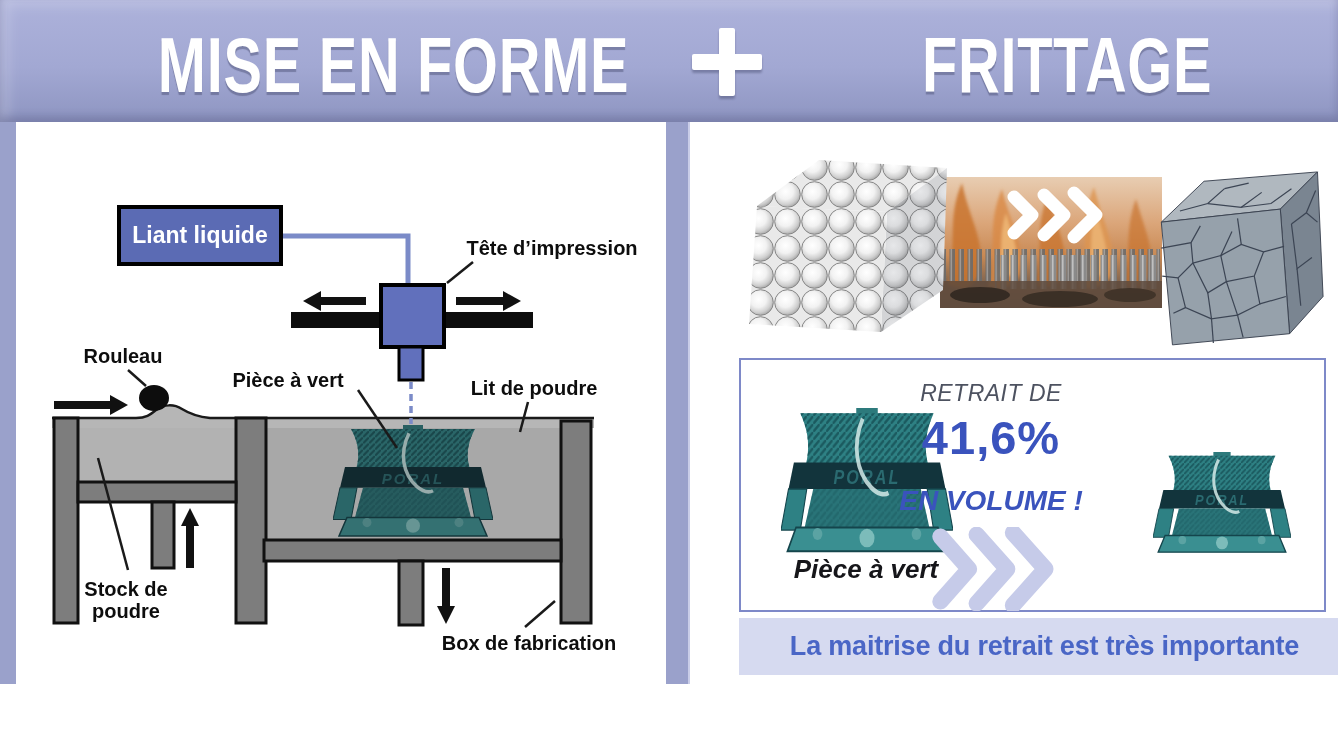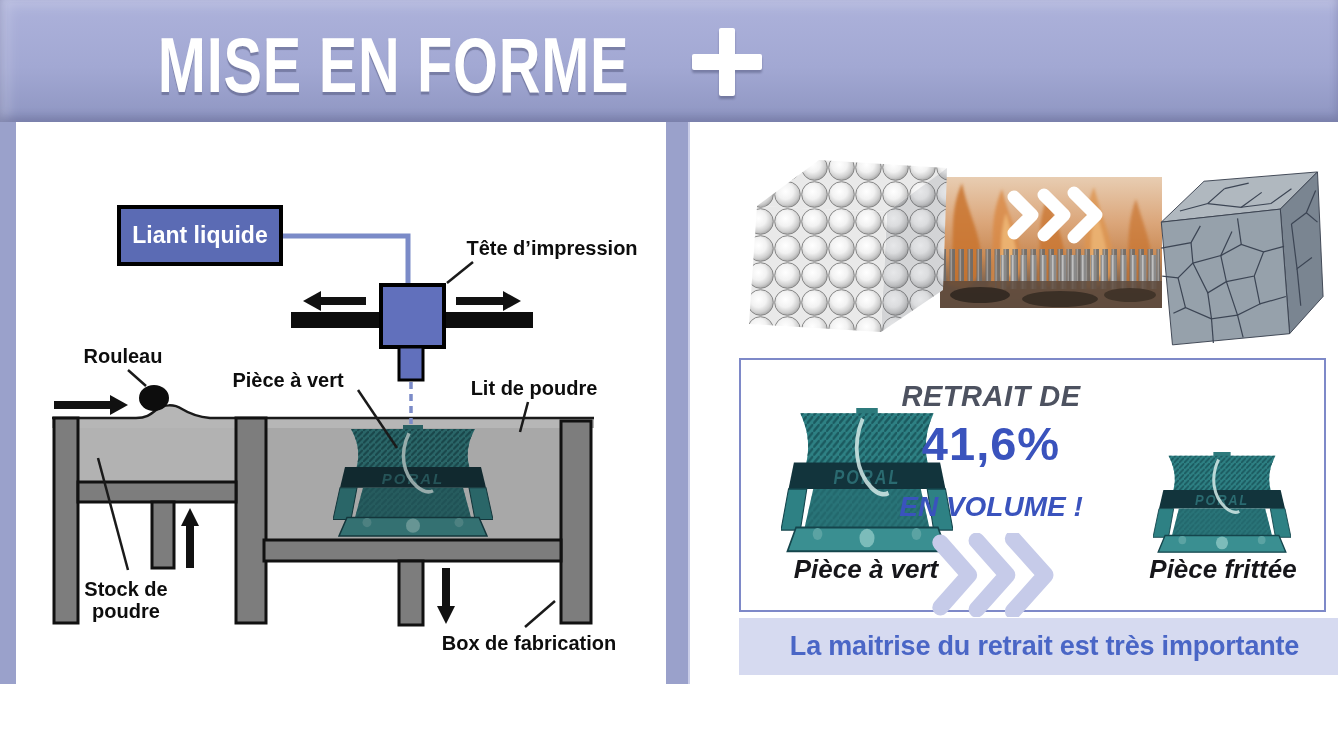--- a/index.html
+++ b/index.html
@@ -28,21 +28,21 @@
     position:absolute;left:0;top:703px;width:1338px;height:40px;
     background:linear-gradient(180deg,#868dba 0%,#99a0ca 45%,#adb2d9 100%);
   }
   .diagram-svg{position:absolute;left:0;top:0;width:650px;height:581px;font-family:inherit;}
   .proc-img{position:absolute;}
   .retrait-box{
     position:absolute;left:49px;top:236px;width:587px;height:254px;
     border:2px solid #7e89c8;background:#fff;box-sizing:border-box;
   }
   .shrink-col{position:absolute;left:85px;top:20px;width:330px;text-align:center;}
-  .shrink-heading{font-size:29px;font-weight:bold;font-style:italic;color:#4d5260;letter-spacing:.5px;}
+  .shrink-heading{font-size:23px;font-weight:normal;font-style:italic;color:#4d5260;letter-spacing:.5px;}
   .shrink-value{font-size:47px;font-weight:bold;color:#3a53bd;margin-top:3px;letter-spacing:1px;}
   .shrink-sub{font-size:28px;font-weight:bold;font-style:italic;color:#3a53bd;margin-top:20px;}
   .shrink-chevrons{margin-top:10px;}
   .part-fig{position:absolute;}
   .part-label{
     position:absolute;top:192px;height:34px;line-height:34px;text-align:center;
     font-size:26px;font-weight:bold;font-style:italic;color:#16161a;
   }
   .note-strip{
     position:absolute;left:49px;top:496px;width:587px;height:57px;
@@ -115,20 +115,23 @@
 
   <div class="header-band">
     <div class="title-slot" style="left:75px;width:500px;">
       <span class="title-word">MISE EN FORME</span>
     </div>
     <svg class="plus-slot" viewBox="0 0 70 68">
       <title>+</title>
       <rect x="27" y="0" width="16" height="68" rx="2" fill="#ffffff"></rect>
       <rect x="0" y="26" width="70" height="16" rx="2" fill="#ffffff"></rect>
     </svg>
+    <div class="title-slot" style="left:871px;width:370px;">
+      <span class="title-word">FRITTAGE</span>
+    </div>
   </div>
 
   <div class="panel panel-left">
     <svg class="diagram-svg" viewBox="0 0 650 581">
 
       <rect x="60" y="296" width="162" height="66" fill="#b2b2b2"></rect>
       <rect x="248" y="296" width="299" height="122" fill="#a8a8a8"></rect>
       <path d="M36,306 L36,296 L120,296 C130,296 134,293 140,288 C148,282 158,282 166,287 C174,292 184,295 194,296 L578,296 L578,306 Z" fill="#b6b6b6"></path>
       <path d="M36,296 L120,296 C130,296 134,293 140,288 C148,282 158,282 166,287 C174,292 184,295 194,296 L578,296" stroke="#1a1a1a" stroke-width="2.5" fill="none"></path>
 
@@ -264,20 +267,19 @@
             <path d="M14,10 L44,44 L14,78"></path>
             <path d="M52,8 L84,44 L52,80"></path>
             <path d="M90,6 L124,44 L90,82"></path>
           </g>
         </svg>
       </div>
 
       <svg class="part-fig" style="left:412px;top:92px;" width="138" height="102">
         <use href="#poral-part" width="138" height="102"></use>
       </svg>
-      <div class="part-label" style="left:402px;width:160px;">Pièce frittée</div>
     </div>
 
     <div class="note-strip">La maitrise du retrait est très importante</div>
   </div>
 
   <div class="bottom-bar"></div>
 </div>
 
 </body></html>

